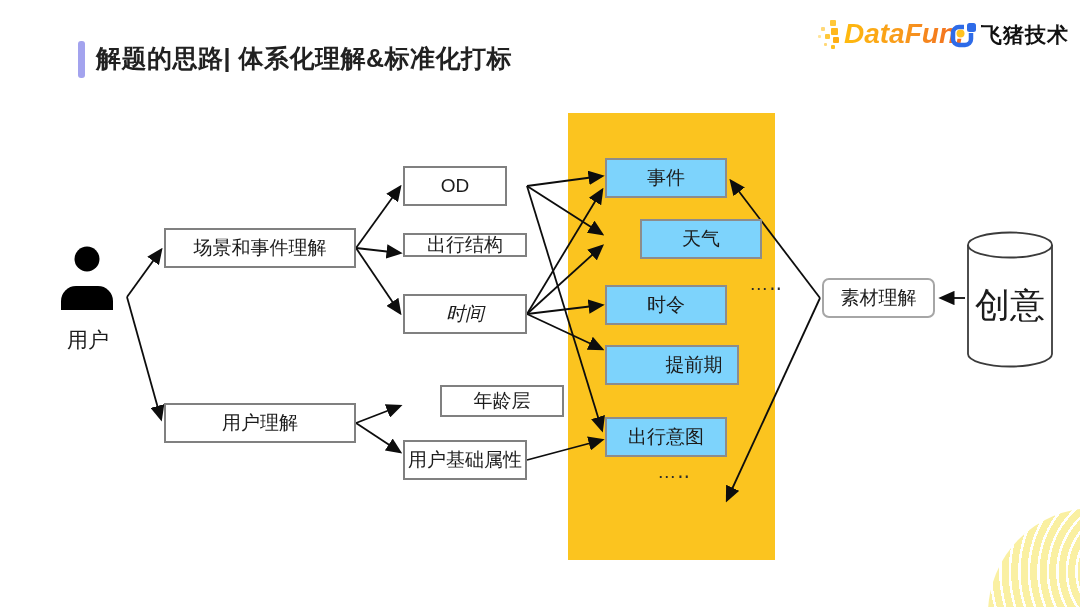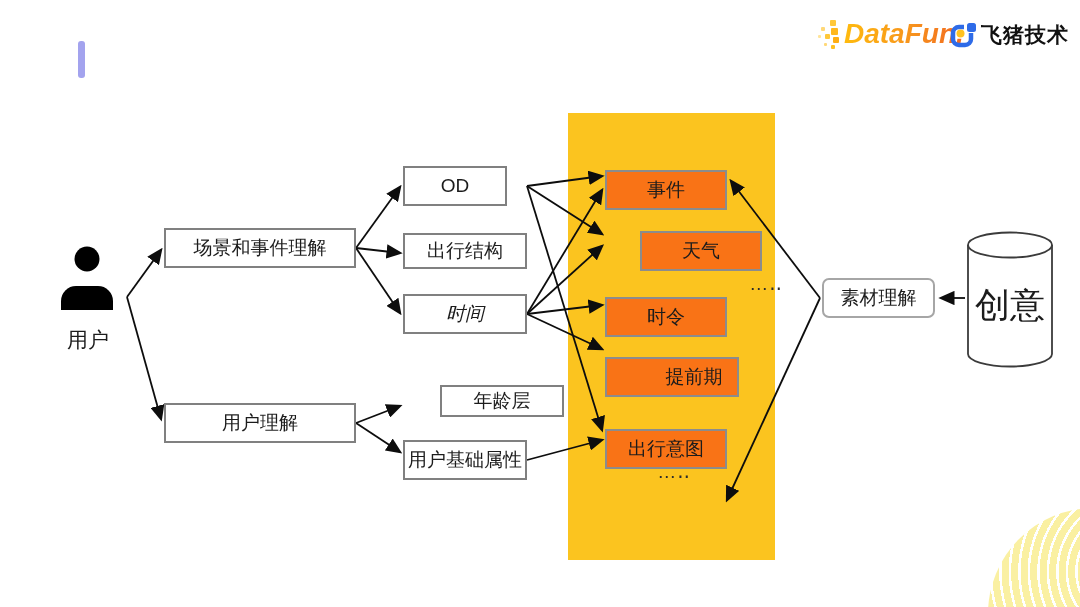--- a/index.html
+++ b/index.html
@@ -31,26 +31,26 @@
   .logo-fliggy{position:absolute;left:950px;top:20px;height:30px;display:flex;align-items:center;gap:4px;}
   .fliggy-text{font-size:21px;font-weight:700;color:#111;letter-spacing:1px;}
   
   .highlight{position:absolute;left:568px;top:113px;width:207px;height:447px;background:#FBC41F;}
   #edges{position:absolute;left:0;top:0;}
   .node{
     position:absolute;display:flex;align-items:center;justify-content:center;
     background:#ffffff;border:2px solid #808080;box-sizing:border-box;
     font-size:19px;color:#1c1c1c;white-space:nowrap;
   }
-  .node.on-yellow{background:#f97316;border-color:#8C8C8C;margin-top:12px;}
+  .node.on-yellow{background:#7dd3fc;border-color:#8C8C8C;}
   .node.light-border{border-color:#A6A6A6;}
   .n-scene{left:164px;top:228px;width:192px;height:40px;}
   .n-user-underst{left:164px;top:403px;width:192px;height:40px;}
   .n-od{left:403px;top:166px;width:104px;height:40px;}
-  .n-structure{left:403px;top:233px;width:124px;height:36px;}
+  .n-structure{left:403px;top:233px;width:124px;height:24px;}
   .n-time{left:403px;top:294px;width:124px;height:40px;font-style:italic;}
   .n-age{left:403px;top:385px;width:124px;height:32px;margin-left:37px;}
   .n-attrs{left:403px;top:440px;width:124px;height:40px;font-size:19px;}
   .n-event{left:605px;top:158px;width:122px;height:40px;}
   .n-weather{left:640px;top:219px;width:122px;height:40px;}
   .n-season{left:605px;top:285px;width:122px;height:40px;}
   .n-lead{left:605px;top:345px;width:134px;height:40px;padding-left:44px;}
   .n-intent{left:605px;top:417px;width:122px;height:40px;}
   .n-material{left:822px;top:278px;width:113px;height:40px;border-radius:7px;}
   .person{position:absolute;left:57px;top:246px;}
@@ -65,20 +65,21 @@
     position:absolute;left:988px;top:508px;width:212px;height:212px;border-radius:50%;
     background:repeating-radial-gradient(circle at 68% 30%, #FAF0A2 0px, #FAF0A2 7px, #ffffff 7px, #ffffff 9.5px);
   }
 </style>
 </head>
 <body>
 
 <div id="slide">
 
   <div class="accent-bar"></div>
+  <h1 class="title">解题的思路| 体系化理解&amp;标准化打标</h1>
 
   <div class="logo-datafun">
     <span class="df-pixels">
       <i class="p1"></i>
         <i class="p2"></i>
         <i class="p3"></i>
         <i class="p4"></i>
       <i class="p5"></i>
         <i class="p6"></i>
         <i class="p7"></i>

